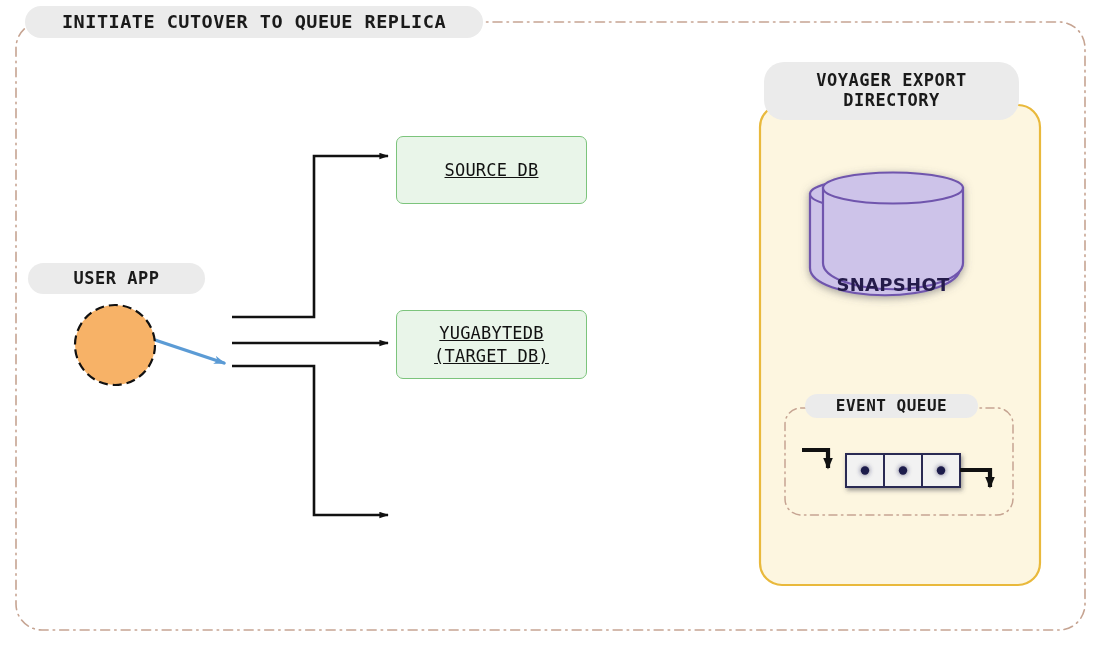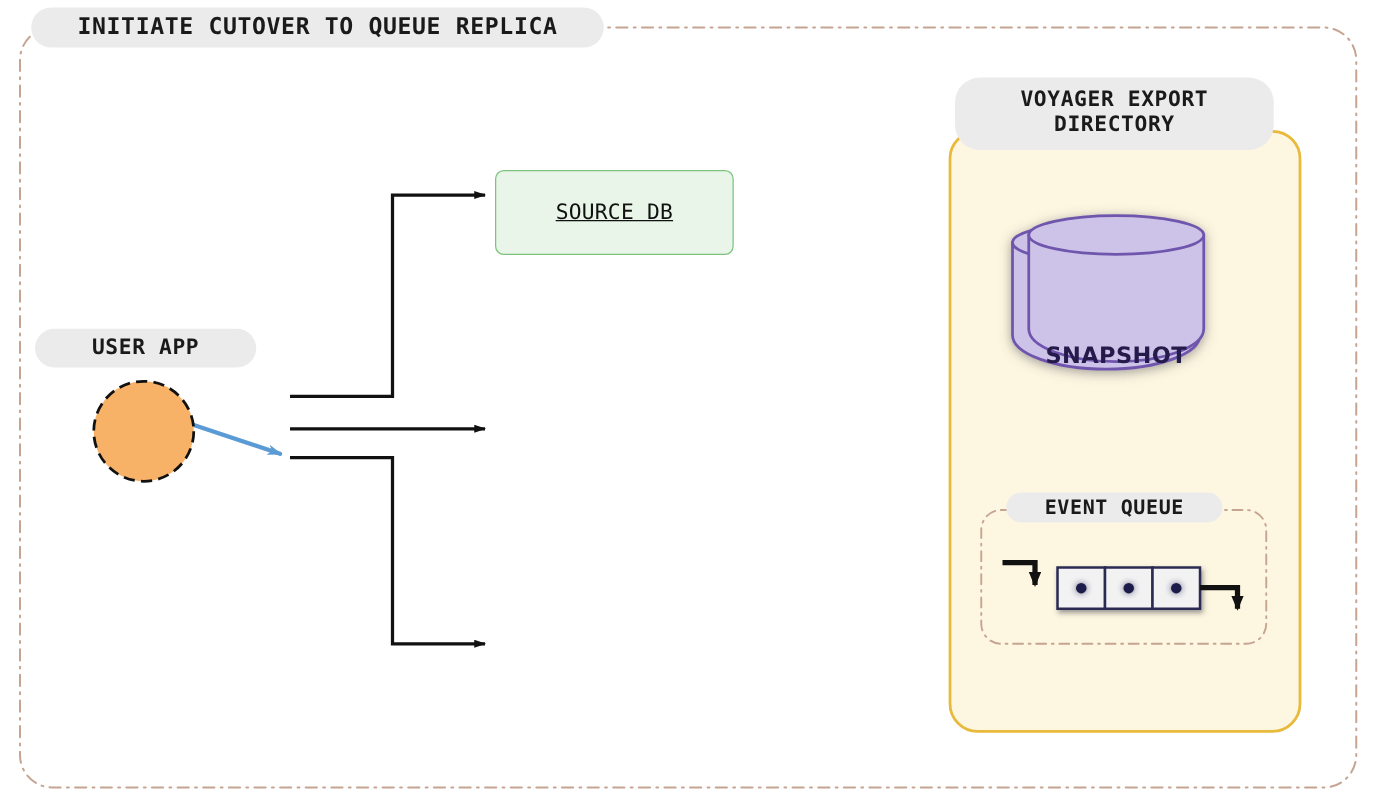--- a/index.html
+++ b/index.html
@@ -175,20 +175,22 @@
 
     <path d="M960,470 L990,470 L990,487" fill="none" stroke="#111111" stroke-width="4.2" stroke-linejoin="miter" marker-end="url(#arrowQueue)"></path>
   </svg>
 
   <div class="pill" id="title-pill">INITIATE CUTOVER TO QUEUE REPLICA</div>
 
   <div class="pill" id="userapp-pill">USER APP</div>
 
   <div class="dbbox" id="box-source-db">SOURCE DB</div>
 
+  <div class="dbbox" id="box-target-db">YUGABYTEDB
+(TARGET DB)</div>
 
 
   <div class="pill" id="voyager-pill">VOYAGER EXPORT
 DIRECTORY</div>
 
   <div id="snapshot-label">SNAPSHOT</div>
 
   <div class="pill" id="eventqueue-pill">EVENT QUEUE</div>
 
 </div>

